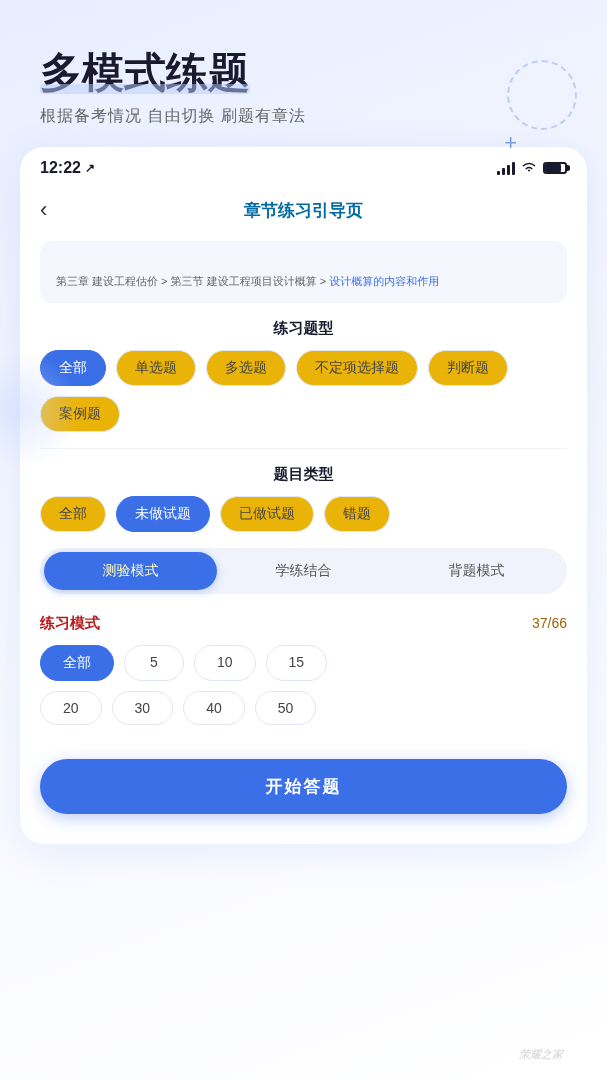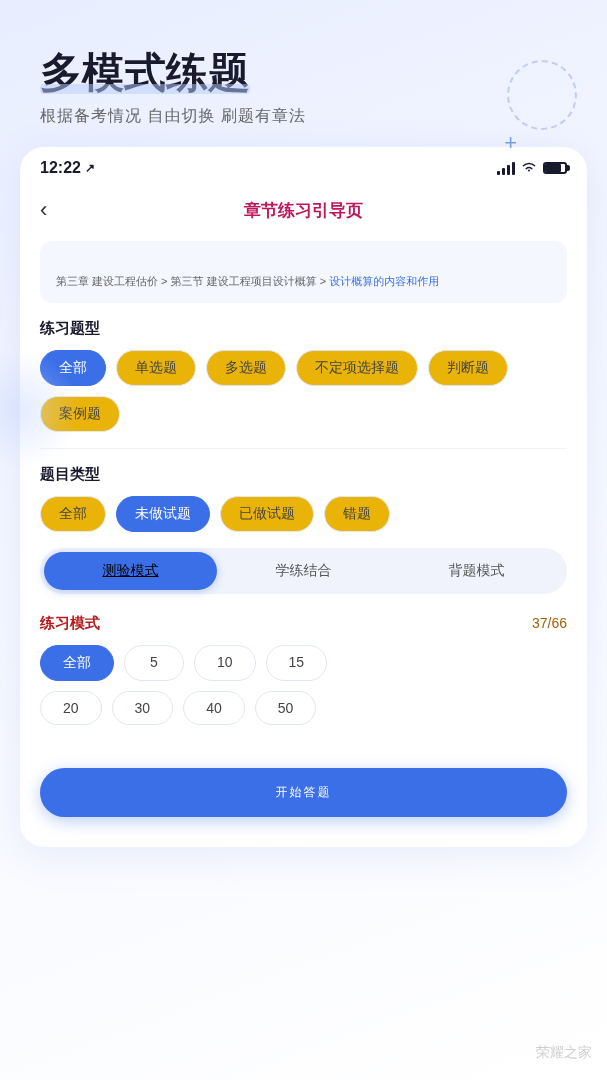--- a/index.html
+++ b/index.html
@@ -159,21 +159,21 @@
       color: #333;
       cursor: pointer;
       padding: 4px 8px 4px 0;
     }
     .nav-title {
       position: absolute;
       left: 50%;
       transform: translateX(-50%);
       font-size: 17px;
       font-weight: 600;
-      color: #be185d;
+      color: #0369a1;
     }
 
     
     .breadcrumb-section {
       margin: 0 20px 16px 20px;
       background: #f5f7ff;
       border-radius: 12px;
       padding: 12px 16px;
     }
     .breadcrumb-text {
@@ -184,20 +184,21 @@
     }
     .breadcrumb-text .active {
       color: #3b6fe8;
       font-weight: 500;
     }
 
     
     .section {
       padding: 0 20px;
       margin-bottom: 16px;
+      text-align: center;
     }
     .section-title {
       font-size: 15px;
       font-weight: 700;
       color: #1a1a2e;
       margin-bottom: 12px;
     }
 
     
     .tag-group {
@@ -243,23 +244,22 @@
       text-align: center;
       padding: 10px 0;
       border-radius: 24px;
       font-size: 14px;
       font-weight: 500;
       color: #555;
       cursor: pointer;
     }
     .mode-tab.active {
       background: #3b6fe8;
-      color: #000000;
+      color: #fef9c3;
       box-shadow: 0 2px 8px rgba(59,111,232,0.3);
-      text-decoration: underline;
     }
 
     
     .practice-section {
       padding: 0 20px;
     }
     .practice-header {
       display: flex;
       justify-content: space-between;
       align-items: center;
@@ -304,36 +304,36 @@
     .start-section {
       padding: 24px 20px 0 20px;
     }
     .start-btn {
       width: 100%;
       padding: 16px;
       background: #3b6fe8;
       color: #fff;
       border: none;
       border-radius: 32px;
-      font-size: 12px;
-      font-weight: 400;
+      font-size: 17px;
+      font-weight: 700;
       cursor: pointer;
       letter-spacing: 2px;
       box-shadow: 0 4px 16px rgba(59,111,232,0.35);
-      margin-top: 9px;
     }
 
     
     .watermark {
       position: absolute;
       bottom: 18px;
-      right: 15px;
-      font-size: 14px;
+      right: 44px;
+      font-size: 11px;
       color: #bbb;
       opacity: 0.7;
+      font-style: italic;
     }
   </style>
 </head>
 <body>
 
 <div class="bg-circle-top-right"></div>
 <div class="bg-plus">+</div>
 <div class="bg-circle-left"></div>
 
 <div class="app-header">

